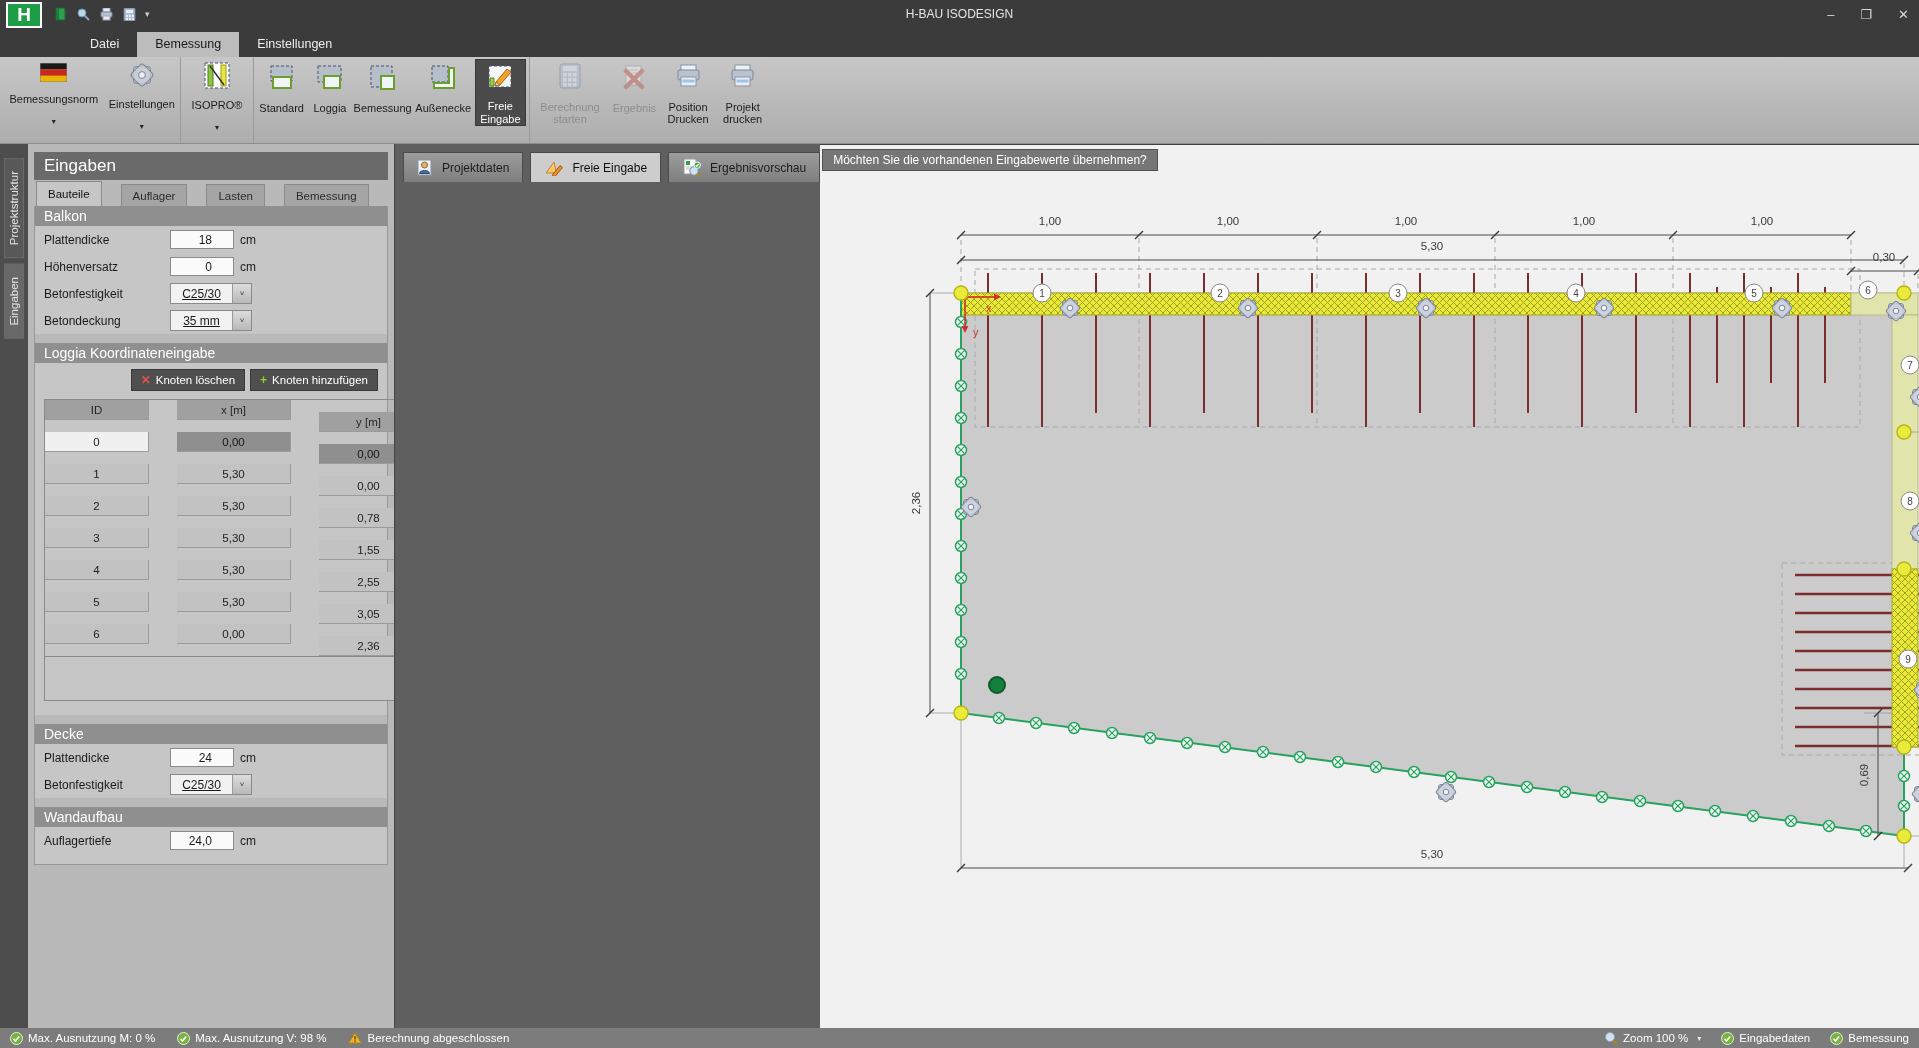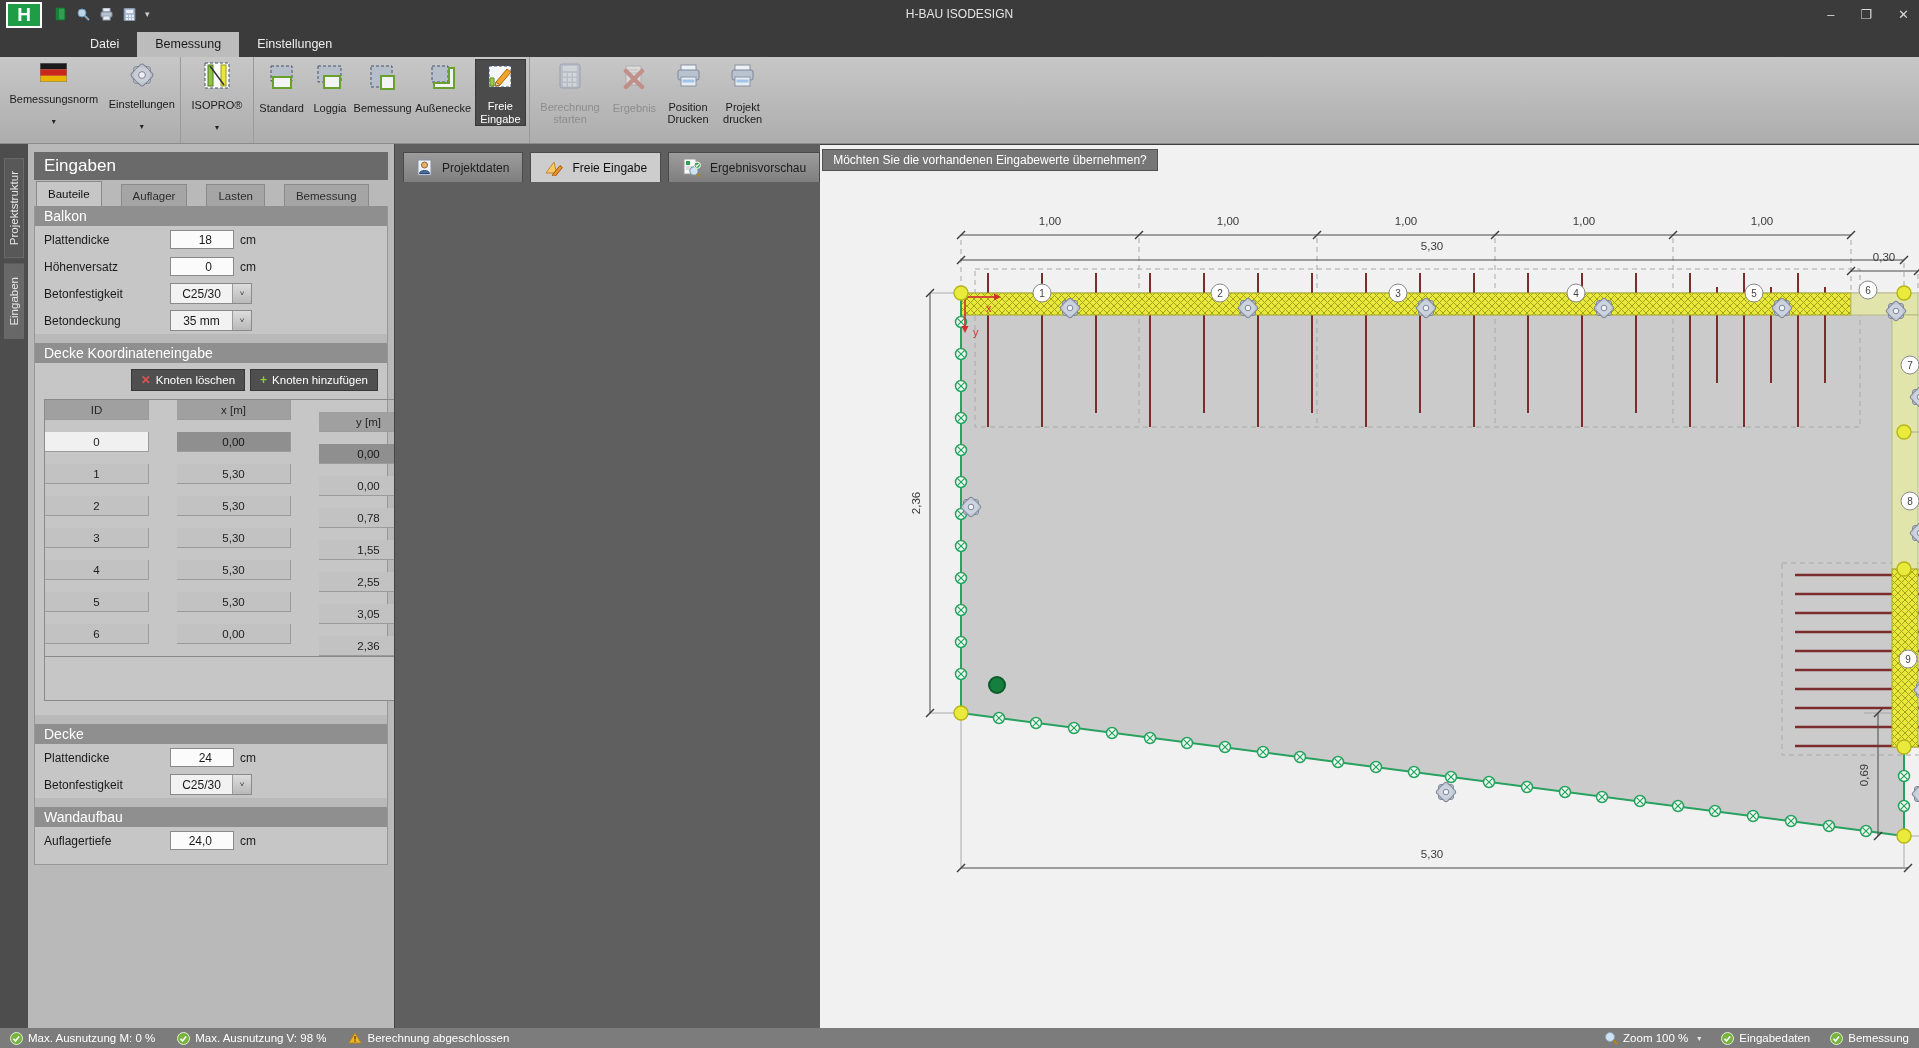--- a/index.html
+++ b/index.html
@@ -54,21 +54,21 @@
   .ptab.active { height:25px; background:#c6c6c6; color:#111; }
   .pbody { background:#c6c6c6; border:1px solid #979797; border-top:none; padding-bottom:10px; min-height:620px; }
   .sect { margin-top:0; }
   .shead { height:20px; background:#8f8f8f; color:#fff; font-size:14px; display:flex; align-items:center; padding-left:9px; }
   .frow { display:flex; align-items:center; height:27px; padding-left:9px; font-size:12px; color:#1a1a1a; }
   .frow .flabel { width:126px; }
   .tbox { width:64px; height:19px; background:#fbfbfb; border:1px solid #8a8a8a; font-size:12px;
     display:flex; align-items:center; justify-content:flex-end; padding-right:21px; }
   .unit { margin-left:6px; }
   .dd { display:flex; height:21px; border:1px solid #8a8a8a; background:#f2f2f2; }
-  .dd .ddval { width:61px; display:flex; align-items:center; justify-content:center; font-size:12px; }
+  .dd .ddval { width:61px; display:flex; align-items:center; justify-content:center; font-size:12px;text-decoration:underline; }
   .dd .ddbtn { width:19px; background:linear-gradient(#dcdcdc,#b9b9b9); border-left:1px solid #9a9a9a;
     display:flex; align-items:center; justify-content:center; font-size:8px; color:#333; }
   .gap8 { height:9px; background:#b9b9b9; border-left:1px solid #979797; border-right:1px solid #979797; margin:0 -1px; }
   .btnrow { display:flex; justify-content:flex-end; gap:5px; padding:6px 9px 4px; }
   .dkbtn { height:22px; background:#4f4f4f; border:1px solid #383838; color:#fff; font-size:11.5px;
     display:flex; align-items:center; gap:5px; padding:0 9px; }
   .dkbtn .bx { font-weight:bold; font-size:12px; }
   .bx.red { color:#e05050; } .bx.grn { color:#8bd32a; }
   .ktable { margin:4px 9px 0; display:flex; }
   .tgrid { border:1px solid #8a8a8a; }
@@ -344,21 +344,21 @@
             <span class="flabel">Betondeckung</span>
             <span class="dd">
               <span class="ddval">35 mm</span>
               <span class="ddbtn">˅</span>
             </span>
           </div>
         </div>
         <div class="gap8"></div>
 
         <div class="sect">
-          <div class="shead">Decke Koordinateneingabe</div>
+          <div class="shead">Loggia Koordinateneingabe</div>
           <div class="btnrow">
             <div class="dkbtn">
               <span class="bx red">✕</span>
               <span>Knoten löschen</span>
             </div>
             <div class="dkbtn">
               <span class="bx grn">+</span>
               <span>Knoten hinzufügen</span>
             </div>
           </div>

